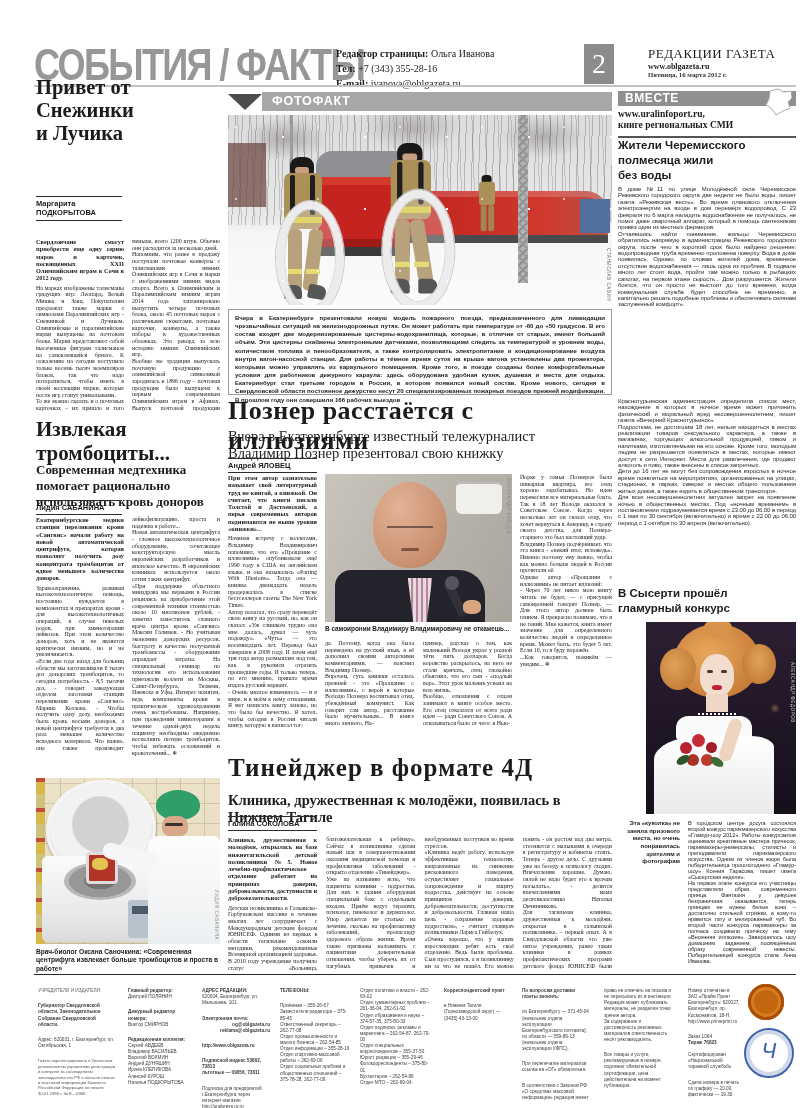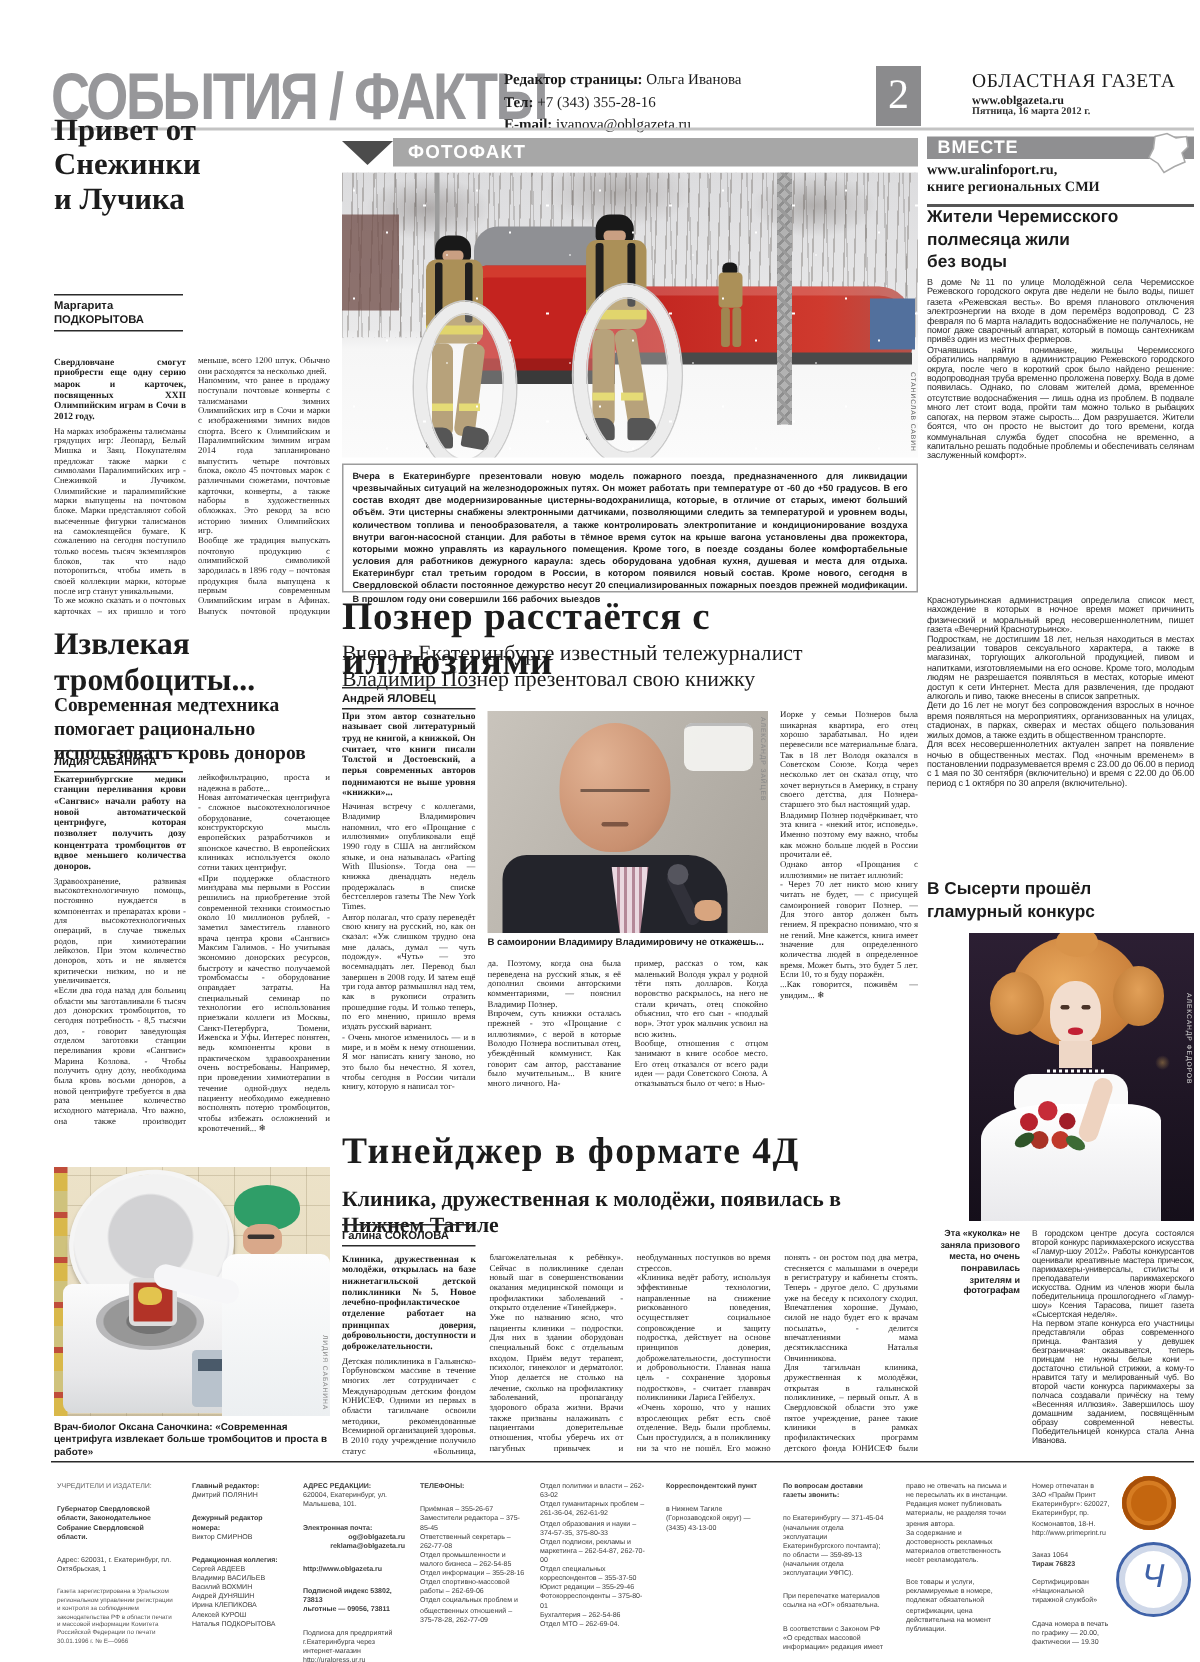--- a/index.html
+++ b/index.html
@@ -96,21 +96,21 @@
 <div class="page">
 
   <div class="abs sec-title" style="left:34px;top:40px;">СОБЫТИЯ / ФАКТЫ</div>
   <div class="abs ed-line" style="left:336px;top:46px;width:200px;">
     <div><span class="b">Редактор страницы:</span> <span>Ольга Иванова</span></div>
     <div><span class="b">Тел:</span> <span>+7 (343) 355-28-16</span></div>
     <div><span class="b">E-mail:</span> <span>ivanova@oblgazeta.ru</span></div>
   </div>
   <div class="abs pagenum" style="left:584px;top:44px;">2</div>
   <div class="abs" style="left:648px;top:46px;width:150px;">
-    <div class="mast-name">ОБЛАСТНАЯ ГАЗЕТА</div>
+    <div class="mast-name">РЕДАКЦИИ ГАЗЕТА</div>
     <div class="mast-site">www.oblgazeta.ru</div>
     <div class="mast-date">Пятница, 16 марта 2012 г.</div>
   </div>
   <div class="abs hrule" style="left:34px;top:85px;width:762px;"></div>
 
   <div class="abs h-big pre" style="left:36px;top:76px;width:184px;">Привет от Снежинки
 и Лучика</div>
   <div class="abs author pre" style="left:36px;top:196px;width:86px;">Маргарита
 ПОДКОРЫТОВА</div>
   <div class="abs cols2 ovh" style="left:36px;top:238px;width:184px;height:178px;">

